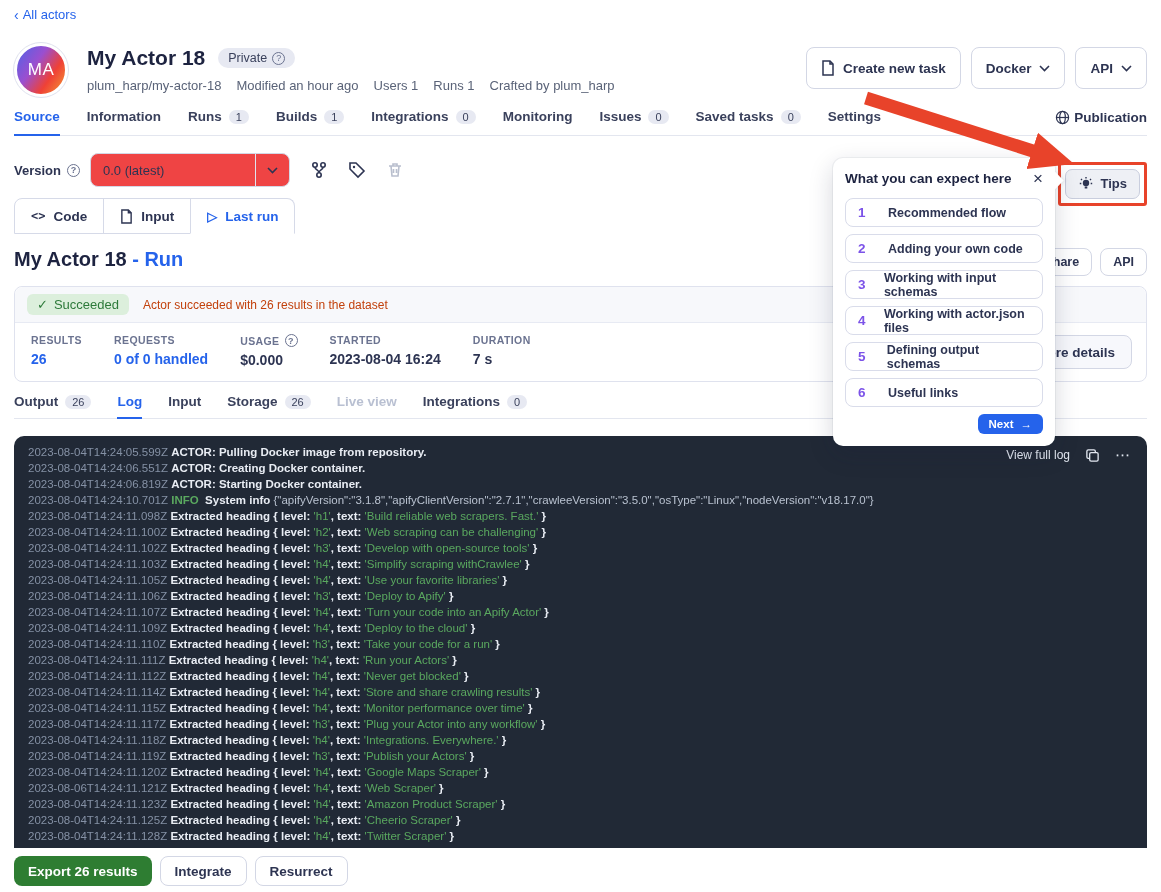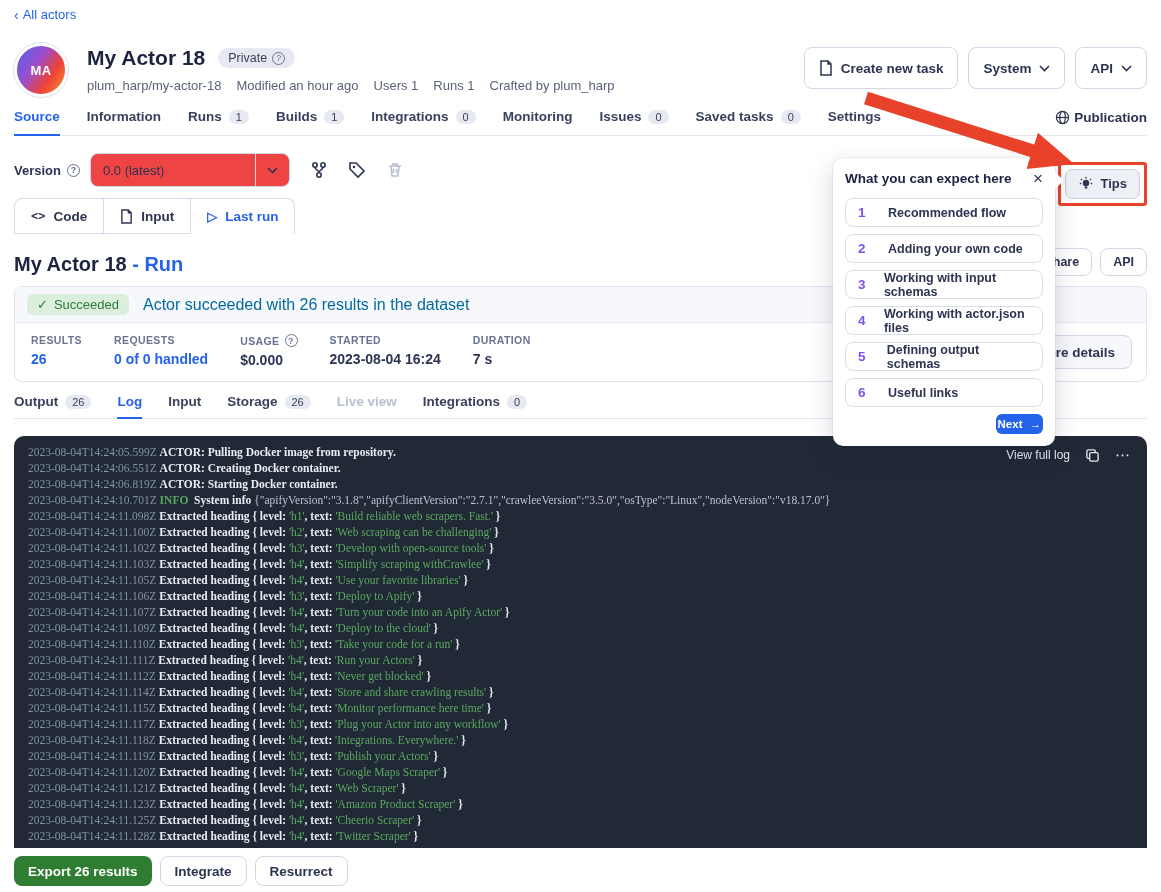--- a/index.html
+++ b/index.html
@@ -15,21 +15,21 @@
   .breadcrumb { padding-top:7px; display:flex; align-items:center; gap:4px;
     color:var(--accent); font-size:13px; cursor:pointer; width:max-content; }
   .breadcrumb .chev { font-size:14px; line-height:1; }
 
   
   .actor-header { margin-top:21px; display:flex; align-items:flex-start; }
   .avatar { width:54px; height:54px; border-radius:50%; flex:0 0 auto;
     background:linear-gradient(125deg,#4f63e6 0%,#9a4fd0 38%,#ef4136 68%,#f49b33 100%);
     border:3px solid #fff; outline:1px solid #dfe2ee;
     display:flex; align-items:center; justify-content:center;
-    color:#fff; font-weight:bold; font-size:13px; letter-spacing:.5px; }
+    color:#fff; font-weight:normal; font-size:17px; letter-spacing:.5px; }
   .title-block { margin-left:19px; padding-top:3px; }
   .name-row { display:flex; align-items:center; gap:13px; }
   .actor-title { font-size:21px; font-weight:bold; color:var(--text-dark); }
   .badge-pill { background:var(--pill-bg); color:#3a415c; font-size:12.5px;
     padding:3px 10px; border-radius:12px; display:flex; align-items:center; gap:5px; }
   .q-circle { width:13px; height:13px; border:1px solid #6b7390; border-radius:50%;
     font-size:9px; display:flex; align-items:center; justify-content:center; color:#6b7390; }
   .meta-row { margin-top:8px; display:flex; gap:15px; font-size:13px; color:#5a6378; }
   .header-buttons { margin-left:auto; display:flex; gap:10px; margin-top:4px; }
   .btn { height:42px; padding:0 14px; border:1px solid #d3d7e5; border-radius:8px;
@@ -74,35 +74,35 @@
   .stab { height:36px; padding:0 16px; border:1px solid var(--border);
     display:flex; align-items:center; gap:8px; font-size:13.5px; font-weight:600;
     color:#2d3452; background:#fff; cursor:pointer; margin-left:-1px; }
   .stab:first-child { margin-left:0; border-radius:8px 0 0 0; }
   .stab:last-child { border-radius:0 8px 0 0; }
   .stab.active { color:var(--accent); border-bottom-color:#fff; }
   .code-glyph { font-family:"DejaVu Sans Mono",monospace; font-size:12px; font-weight:bold; }
   .play-glyph { color:var(--accent); font-size:13px; }
 
   
-  .run-header { margin-top:14px; display:flex; align-items:flex-end; }
+  .run-header { margin-top:14px; display:flex; align-items:flex-start; }
   .run-title { font-size:20px; font-weight:bold; color:var(--text-dark); }
   .run-title .suffix { color:var(--accent); }
   .run-header-buttons { margin-left:auto; display:flex; gap:8px; }
   .btn-sm { height:28px; padding:0 12px; font-size:12.5px; font-weight:600;
     border:1px solid #d3d7e5; border-radius:8px; background:#fff; color:#2d3452;
     cursor:pointer; font-family:inherit; }
 
   
   .status-card { margin-top:10px; border:1px solid #dfe2ee; border-radius:8px; }
   .status-head { display:flex; align-items:center; gap:14px; padding:7px 12px;
     background:#f7f8fb; border-bottom:1px solid #e7eaf3; border-radius:8px 8px 0 0; }
   .badge-success { background:var(--success-bg); color:var(--success-text);
     font-size:13px; padding:3px 10px; border-radius:6px; display:flex; align-items:center; gap:6px; }
-  .status-msg { font-size:16px; color:#0369a1; }
+  .status-msg { font-size:12px; color:#c2410c; }
   .status-body { position:relative; display:flex; gap:32px; padding:11px 16px 13px; }
   .stat .lbl { font-size:10.5px; font-weight:bold; letter-spacing:.4px; color:#6b7390;
     display:flex; align-items:center; gap:5px; }
   .stat .val { margin-top:5px; font-size:14px; font-weight:bold; color:#2d3452; }
   .stat .val.link { color:var(--accent); cursor:pointer; }
   .more-details { position:absolute; right:14px; top:50%; transform:translateY(-50%);
     height:34px; padding:0 16px; border:1px solid #d3d7e5; border-radius:8px;
     background:#f7f8fc; font-size:13.5px; font-weight:600; color:#2d3452;
     cursor:pointer; font-family:inherit; }
 
@@ -112,21 +112,21 @@
   .rtab { position:relative; display:flex; align-items:center; gap:7px; font-size:13.5px;
     font-weight:600; color:#3a415c; cursor:pointer; }
   .rtab.active { color:var(--accent); }
   .rtab.active::after { content:''; position:absolute; left:0; right:0; bottom:-10px;
     height:2px; background:var(--accent); }
   .rtab.disabled { color:#b9c0d2; cursor:default; }
 
   
   .terminal { margin-top:17px; background:var(--terminal-bg); border-radius:10px 10px 0 0;
     height:412px; position:relative; padding:8px 14px; overflow:hidden; }
-  .log-line { font-family:Liberation Serif, serif; font-size:11.5px;
+  .log-line { font-family:Liberation Sans, sans-serif; font-size:11.5px;
     line-height:16px; white-space:pre; }
   .ts { color:var(--log-ts); }
   .msg { color:var(--log-text); font-weight:bold; }
   .str { color:var(--log-green); }
   .lvl-info { color:var(--log-green); font-weight:bold;text-align:center; }
   .json { color:var(--log-json); }
   .log-toolbar { position:absolute; top:10px; right:16px; display:flex; gap:15px;
     align-items:center; color:#e3e8f1; font-size:12px; z-index:5; }
   .view-full { cursor:pointer; }
   .copy-icn, .more-icn { cursor:pointer; display:flex; align-items:center; }
@@ -152,21 +152,21 @@
   .popup-title { font-size:13.5px; font-weight:bold; color:var(--text-dark); }
   .popup-close { margin-left:auto; font-size:17px; line-height:1; color:#2d3452;
     cursor:pointer; background:none; border:none; font-family:inherit; }
   .tip-items { margin-top:11px; list-style:none; }
   .tip-item { display:flex; align-items:center; height:29px; border:1px solid #d9dcea;
     border-radius:8px; padding:0 12px; margin-bottom:7px; cursor:pointer; background:#fff; }
   .tip-num { color:var(--tip-purple); font-weight:bold; font-size:13.5px; width:30px; }
   .tip-label { font-size:12.5px; font-weight:600; color:#2d3452; }
   .popup-footer { display:flex; justify-content:flex-end; margin-top:2px; }
   .next-btn { background:var(--accent); color:#fff; border:none; border-radius:6px;
-    font-size:11.5px; font-weight:bold; padding:4px 2px; cursor:pointer;
+    font-size:11.5px; font-weight:bold; padding:4px 11px; cursor:pointer;
     display:flex; align-items:center; gap:7px; font-family:inherit; }
 
   
   .anno-arrow { position:absolute; left:840px; top:80px; z-index:45; pointer-events:none; }
 </style>
 </head>
 <body>
 
 <div class="page">
 
@@ -195,21 +195,21 @@
     </div>
     <div class="header-buttons">
       <button class="btn">
         <svg width="14" height="16" viewBox="0 0 14 16" fill="none" stroke="#2d3452" stroke-width="1.5">
             <path d="M2 1h7l3 3v11H2z"></path>
             <path d="M9 1v3h3"></path>
           </svg>
         <span>Create new task</span>
       </button>
       <button class="btn">
-        <span>System</span>
+        <span>Docker</span>
         <svg class="chevron-svg" viewBox="0 0 11 7" fill="none" stroke="#2d3452" stroke-width="1.6">
             <path d="M1 1l4.5 4.5L10 1"></path>
           </svg>
       </button>
       <button class="btn">
         <span>API</span>
         <svg class="chevron-svg" viewBox="0 0 11 7" fill="none" stroke="#2d3452" stroke-width="1.6">
             <path d="M1 1l4.5 4.5L10 1"></path>
           </svg>
       </button>
@@ -414,26 +414,26 @@
         <div class="log-line"><span class="ts">2023-08-04T14:24:11.102Z </span><span class="msg">Extracted heading { level: </span><span class="str">'h3'</span><span class="msg">, text: </span><span class="str">'Develop with open-source tools'</span><span class="msg"> }</span></div>
         <div class="log-line"><span class="ts">2023-08-04T14:24:11.103Z </span><span class="msg">Extracted heading { level: </span><span class="str">'h4'</span><span class="msg">, text: </span><span class="str">'Simplify scraping withCrawlee'</span><span class="msg"> }</span></div>
         <div class="log-line"><span class="ts">2023-08-04T14:24:11.105Z </span><span class="msg">Extracted heading { level: </span><span class="str">'h4'</span><span class="msg">, text: </span><span class="str">'Use your favorite libraries'</span><span class="msg"> }</span></div>
         <div class="log-line"><span class="ts">2023-08-04T14:24:11.106Z </span><span class="msg">Extracted heading { level: </span><span class="str">'h3'</span><span class="msg">, text: </span><span class="str">'Deploy to Apify'</span><span class="msg"> }</span></div>
         <div class="log-line"><span class="ts">2023-08-04T14:24:11.107Z </span><span class="msg">Extracted heading { level: </span><span class="str">'h4'</span><span class="msg">, text: </span><span class="str">'Turn your code into an Apify Actor'</span><span class="msg"> }</span></div>
         <div class="log-line"><span class="ts">2023-08-04T14:24:11.109Z </span><span class="msg">Extracted heading { level: </span><span class="str">'h4'</span><span class="msg">, text: </span><span class="str">'Deploy to the cloud'</span><span class="msg"> }</span></div>
         <div class="log-line"><span class="ts">2023-08-04T14:24:11.110Z </span><span class="msg">Extracted heading { level: </span><span class="str">'h3'</span><span class="msg">, text: </span><span class="str">'Take your code for a run'</span><span class="msg"> }</span></div>
         <div class="log-line"><span class="ts">2023-08-04T14:24:11.111Z </span><span class="msg">Extracted heading { level: </span><span class="str">'h4'</span><span class="msg">, text: </span><span class="str">'Run your Actors'</span><span class="msg"> }</span></div>
         <div class="log-line"><span class="ts">2023-08-04T14:24:11.112Z </span><span class="msg">Extracted heading { level: </span><span class="str">'h4'</span><span class="msg">, text: </span><span class="str">'Never get blocked'</span><span class="msg"> }</span></div>
         <div class="log-line"><span class="ts">2023-08-04T14:24:11.114Z </span><span class="msg">Extracted heading { level: </span><span class="str">'h4'</span><span class="msg">, text: </span><span class="str">'Store and share crawling results'</span><span class="msg"> }</span></div>
-        <div class="log-line"><span class="ts">2023-08-04T14:24:11.115Z </span><span class="msg">Extracted heading { level: </span><span class="str">'h4'</span><span class="msg">, text: </span><span class="str">'Monitor performance here time'</span><span class="msg"> }</span></div>
+        <div class="log-line"><span class="ts">2023-08-04T14:24:11.115Z </span><span class="msg">Extracted heading { level: </span><span class="str">'h4'</span><span class="msg">, text: </span><span class="str">'Monitor performance over time'</span><span class="msg"> }</span></div>
         <div class="log-line"><span class="ts">2023-08-04T14:24:11.117Z </span><span class="msg">Extracted heading { level: </span><span class="str">'h3'</span><span class="msg">, text: </span><span class="str">'Plug your Actor into any workflow'</span><span class="msg"> }</span></div>
         <div class="log-line"><span class="ts">2023-08-04T14:24:11.118Z </span><span class="msg">Extracted heading { level: </span><span class="str">'h4'</span><span class="msg">, text: </span><span class="str">'Integrations. Everywhere.'</span><span class="msg"> }</span></div>
         <div class="log-line"><span class="ts">2023-08-04T14:24:11.119Z </span><span class="msg">Extracted heading { level: </span><span class="str">'h3'</span><span class="msg">, text: </span><span class="str">'Publish your Actors'</span><span class="msg"> }</span></div>
         <div class="log-line"><span class="ts">2023-08-04T14:24:11.120Z </span><span class="msg">Extracted heading { level: </span><span class="str">'h4'</span><span class="msg">, text: </span><span class="str">'Google Maps Scraper'</span><span class="msg"> }</span></div>
-        <div class="log-line"><span class="ts">2023-08-04T14:24:11.121Z </span><span class="msg">Extracted heading { level: </span><span class="str">'h4'</span><span class="msg">, text: </span><span class="str">'Web Scraper'</span><span class="msg"> }</span></div>
+        <div class="log-line"><span class="ts">2023-08-06T14:24:11.121Z </span><span class="msg">Extracted heading { level: </span><span class="str">'h4'</span><span class="msg">, text: </span><span class="str">'Web Scraper'</span><span class="msg"> }</span></div>
         <div class="log-line"><span class="ts">2023-08-04T14:24:11.123Z </span><span class="msg">Extracted heading { level: </span><span class="str">'h4'</span><span class="msg">, text: </span><span class="str">'Amazon Product Scraper'</span><span class="msg"> }</span></div>
         <div class="log-line"><span class="ts">2023-08-04T14:24:11.125Z </span><span class="msg">Extracted heading { level: </span><span class="str">'h4'</span><span class="msg">, text: </span><span class="str">'Cheerio Scraper'</span><span class="msg"> }</span></div>
         <div class="log-line"><span class="ts">2023-08-04T14:24:11.128Z </span><span class="msg">Extracted heading { level: </span><span class="str">'h4'</span><span class="msg">, text: </span><span class="str">'Twitter Scraper'</span><span class="msg"> }</span></div>
       </div>
   </div>
 </div>
 
 <div class="footer">
   <button class="export-btn">Export 26 results</button>
   <button class="btn-plain">Integrate</button>

